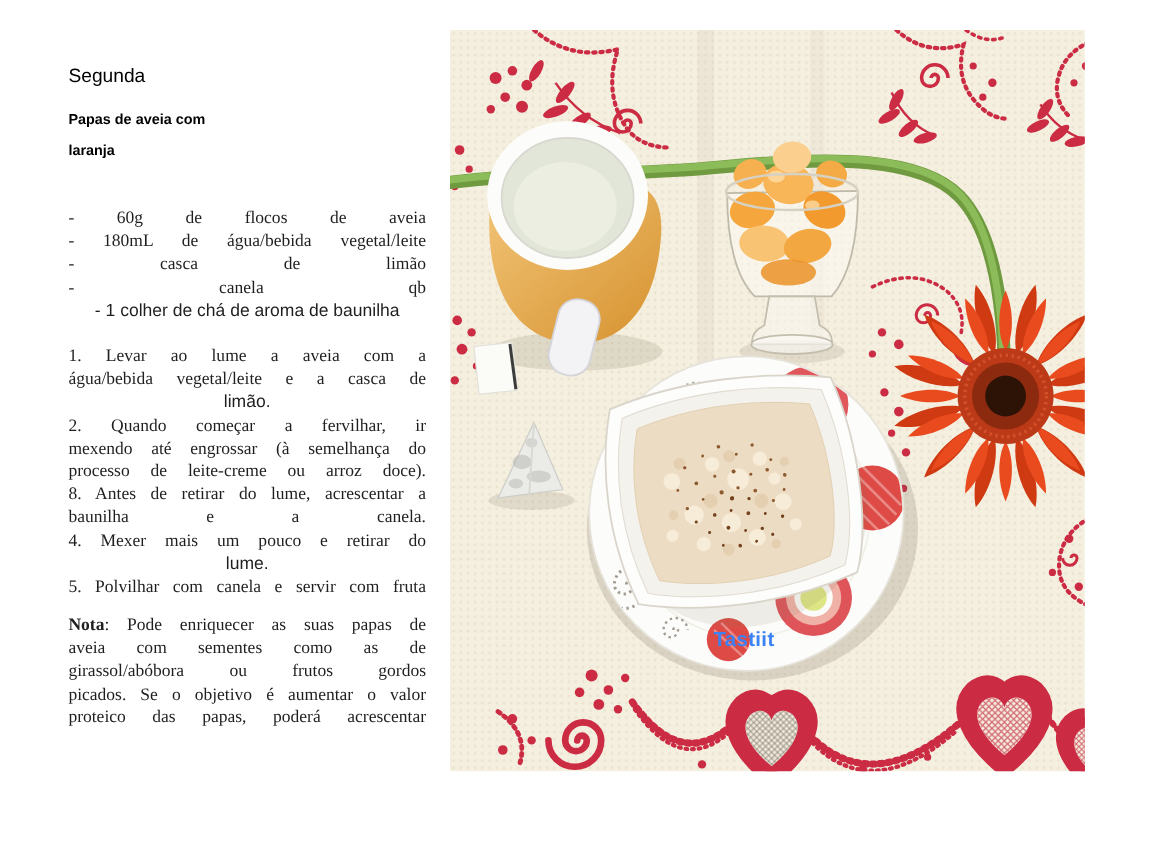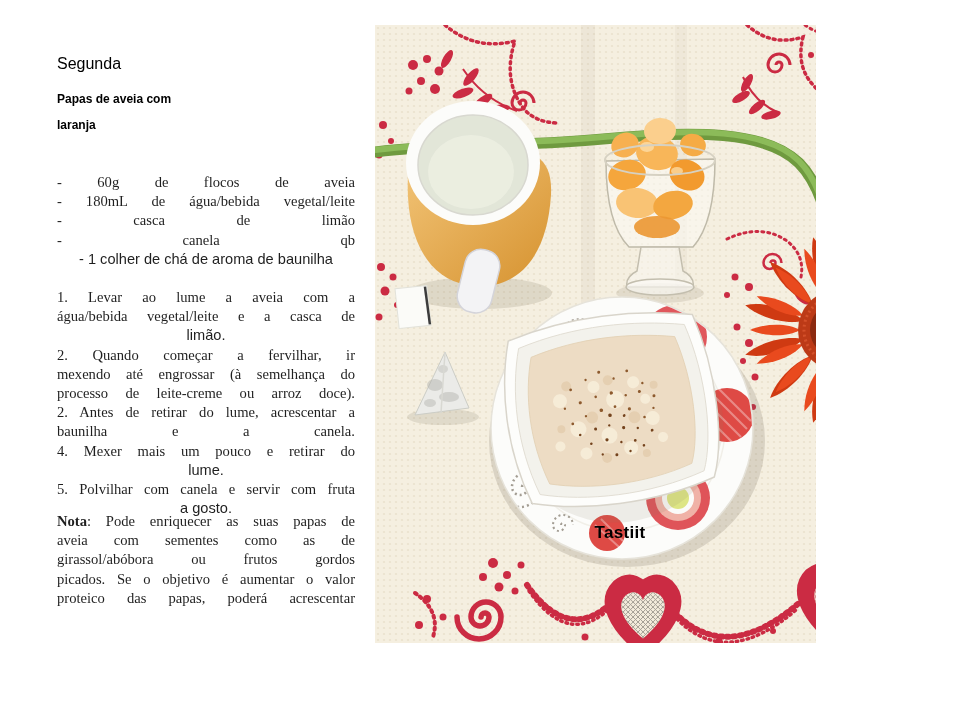--- a/index.html
+++ b/index.html
@@ -1,26 +1,26 @@
 <!DOCTYPE html>
 <html><head>
 <meta charset="utf-8">
 <style>
   html,body{margin:0;padding:0;background:#fff;}
-  .page{position:relative;width:816px;height:720px;background:#ffffff;overflow:hidden;
+  .page{position:relative;width:904px;height:720px;background:#ffffff;overflow:hidden;
         font-family:"Liberation Sans",sans-serif;}
   .col{position:absolute;left:57px;width:298px;}
   .title{font-size:12px;font-weight:bold;color:#000;line-height:26px;}
   .ln{font-size:14.6px;color:#1f1f1f;line-height:19.2px;height:19.2px;overflow:visible;
       text-align:center;}
   .j{text-align:justify;text-align-last:justify;font-family:Liberation Serif, serif;}
   .photo{position:absolute;left:375px;top:25px;width:538px;height:618px;overflow:hidden;}
   .photo svg{display:block;}
   .watermark{position:absolute;left:178px;top:498px;width:134px;text-align:center;
-             font-size:17px;font-weight:bold;color:#000000;letter-spacing:.3px;}
+             font-size:17px;font-weight:bold;color:#3b82f6;letter-spacing:.3px;}
 </style>
 </head>
 <body>
 
 <div class="page">
 
   <div class="col" style="top:55px">Segunda</div>
 
   <div class="col" style="top:86px">
     <div class="title">Papas de aveia com</div>
@@ -35,26 +35,25 @@
     <div class="ln">- 1 colher de chá de aroma de baunilha</div>
   </div>
 
   <div class="col" style="top:288px">
     <div class="ln j">1. Levar ao lume a aveia com a</div>
     <div class="ln j">água/bebida vegetal/leite e a casca de</div>
     <div class="ln">limão.</div>
     <div class="ln j">2. Quando começar a fervilhar, ir</div>
     <div class="ln j">mexendo até engrossar (à semelhança do</div>
     <div class="ln j">processo de leite-creme ou arroz doce).</div>
-    <div class="ln j">2. Antes de retirar do lume, acrescentar a</div>
+    <div class="ln j">8. Antes de retirar do lume, acrescentar a</div>
     <div class="ln j">baunilha e a canela.</div>
     <div class="ln j">4. Mexer mais um pouco e retirar do</div>
     <div class="ln">lume.</div>
     <div class="ln j">5. Polvilhar com canela e servir com fruta</div>
-    <div class="ln">a gosto.</div>
   </div>
 
   <div class="col" style="top:512px">
     <div class="ln j"><b>Nota</b><span>: Pode enriquecer as suas papas de</span></div>
     <div class="ln j">aveia com sementes como as de</div>
     <div class="ln j">girassol/abóbora ou frutos gordos</div>
     <div class="ln j">picados. Se o objetivo é aumentar o valor</div>
     <div class="ln j">proteico das papas, poderá acrescentar</div>
   </div>
 

